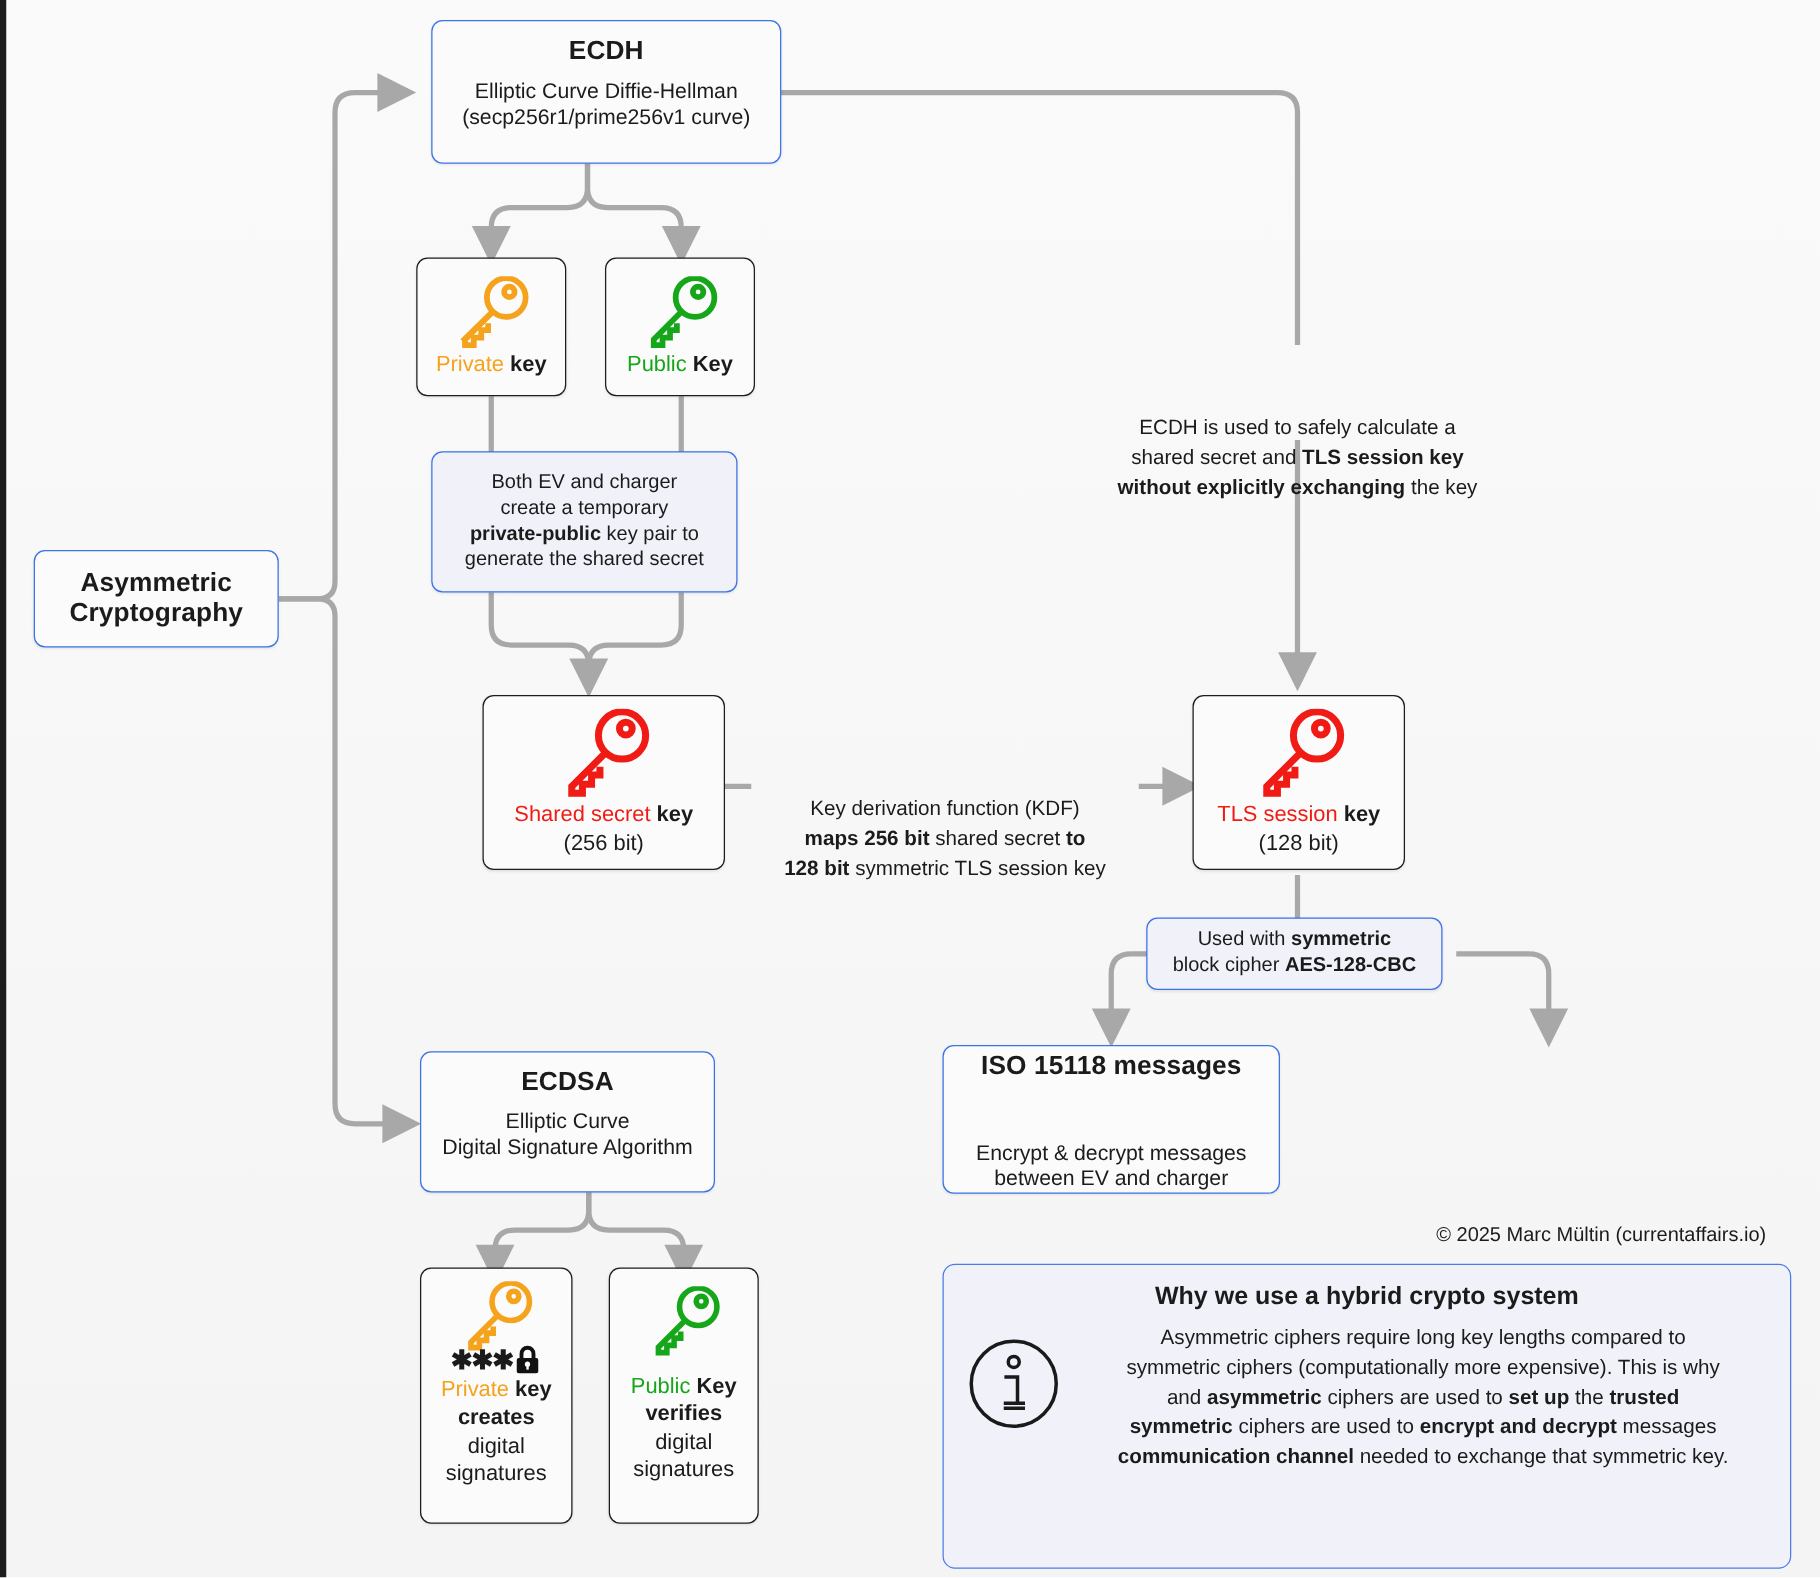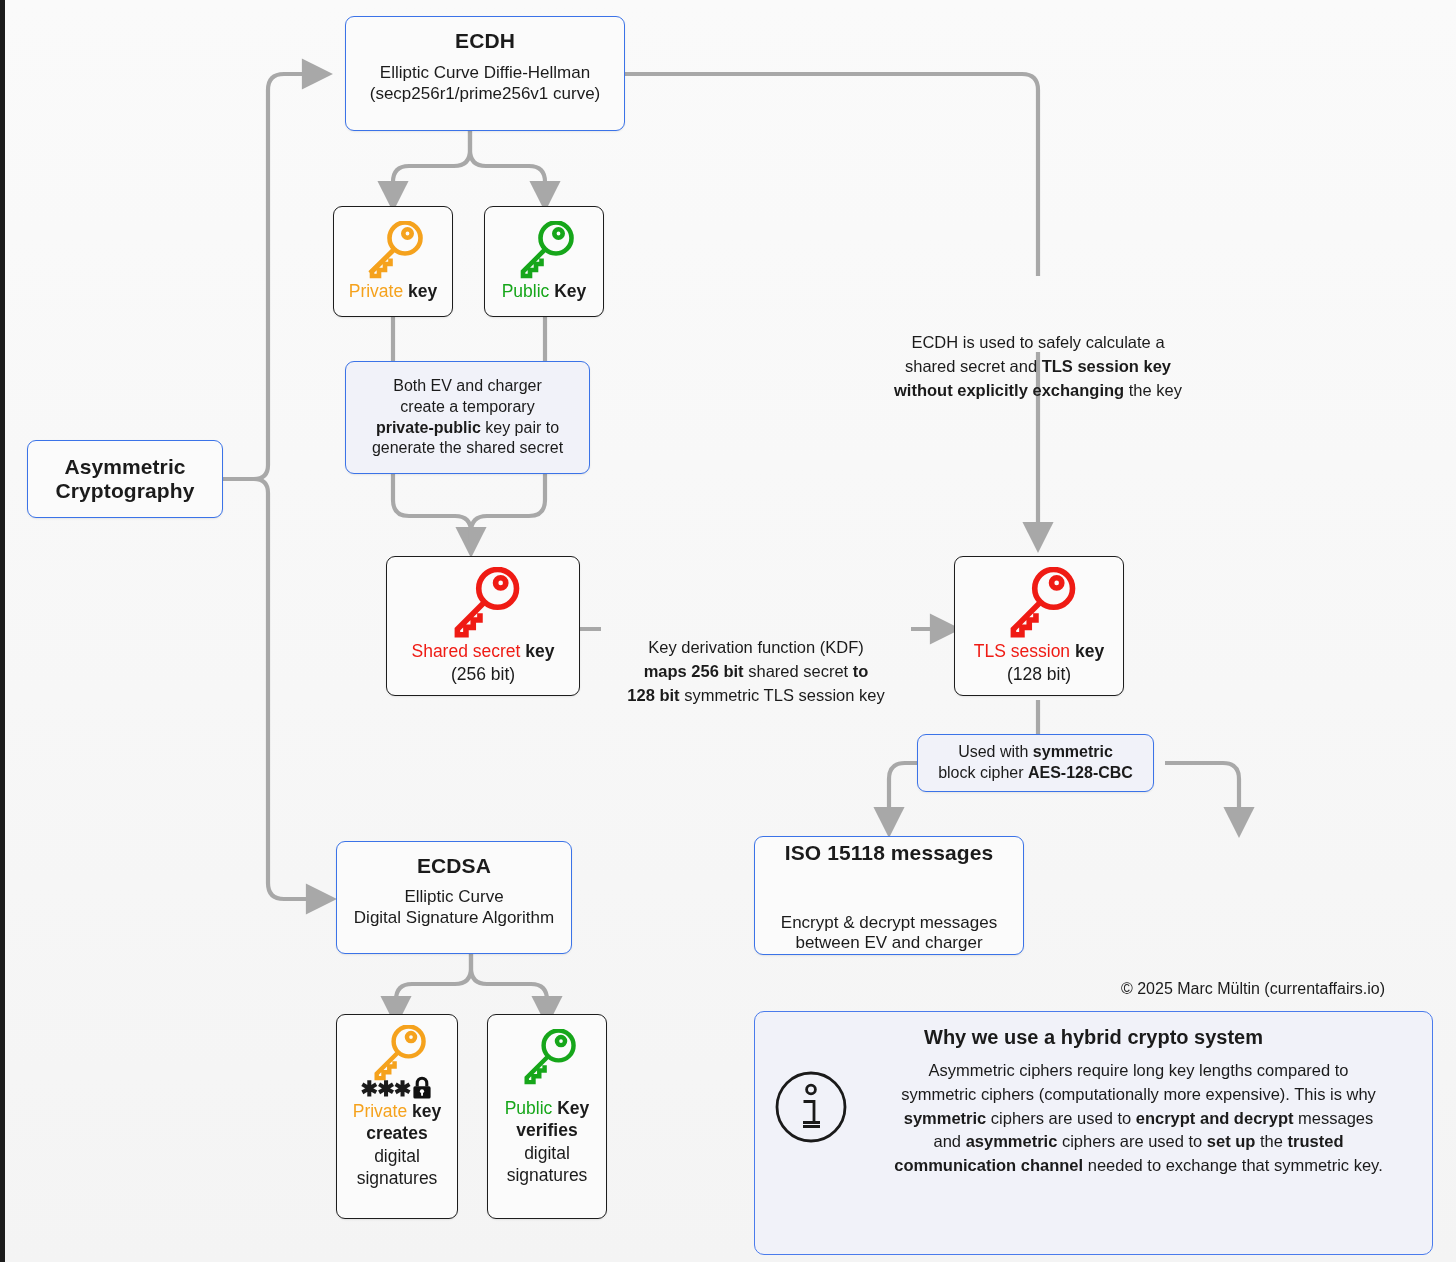--- a/index.html
+++ b/index.html
@@ -234,33 +234,33 @@
       </g>
     </svg>
     <div class="keycap">
       <span class="green">Public</span><b> Key</b>
     </div>
     <div class="keycap"><b>verifies</b></div>
     <div class="keycap">digital</div>
     <div class="keycap">signatures</div>
   </div>
 
-  <div class="copy" style="left:952px; top:980px; width:428px;">© 2025 Marc Mültin (currentaffairs.io)</div>
+  <div class="copy" style="left:980px; top:980px; width:428px;">© 2025 Marc Mültin (currentaffairs.io)</div>
 
   <div class="infobox" style="left:749px; top:1011px; width:679px; height:244px;">
     <div class="infohead">Why we use a hybrid crypto system</div>
     <div class="inforow">
       <svg width="76" height="76" viewBox="0 0 76 76" style="flex:0 0 auto; margin-top:10px;">
         <circle cx="38" cy="38" r="34" fill="none" stroke="#1a1a1a" stroke-width="2.8"></circle>
         <circle cx="38" cy="20.5" r="4.4" fill="none" stroke="#1a1a1a" stroke-width="2.8"></circle>
         <path d="M30.5,32.5 L41,32.5 L41,53.5 L47,53.5 M30,53.5 L47,53.5 M30,57.5 L47,57.5" fill="none" stroke="#1a1a1a" stroke-width="2.8" stroke-linejoin="miter"></path>
       </svg>
       <div class="infotext">
         <div>Asymmetric ciphers require long key lengths compared to</div>
         <div>symmetric ciphers (computationally more expensive). This is why</div>
+        <div><span>and </span><b>asymmetric</b><span> ciphers are used to </span><b>set up</b><span> the </span><b>trusted</b></div>
         <div><b>symmetric</b><span> ciphers are used to </span><b>encrypt and decrypt</b><span> messages</span></div>
-        <div><span>and </span><b>asymmetric</b><span> ciphers are used to </span><b>set up</b><span> the </span><b>trusted</b></div>
         <div><b>communication channel</b><span> needed to exchange that symmetric key.</span></div>
       </div>
     </div>
   </div>
 
 </div>
 
 </body></html>

